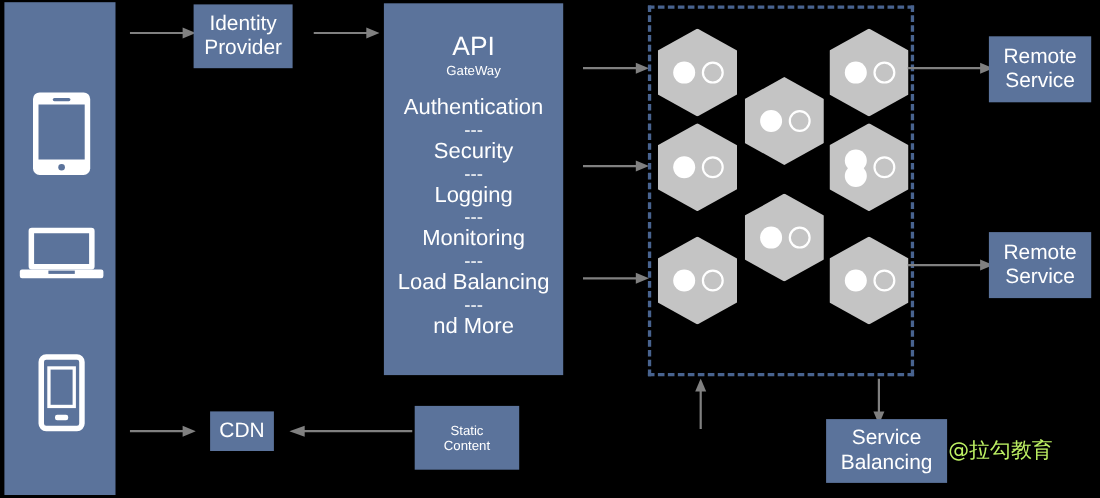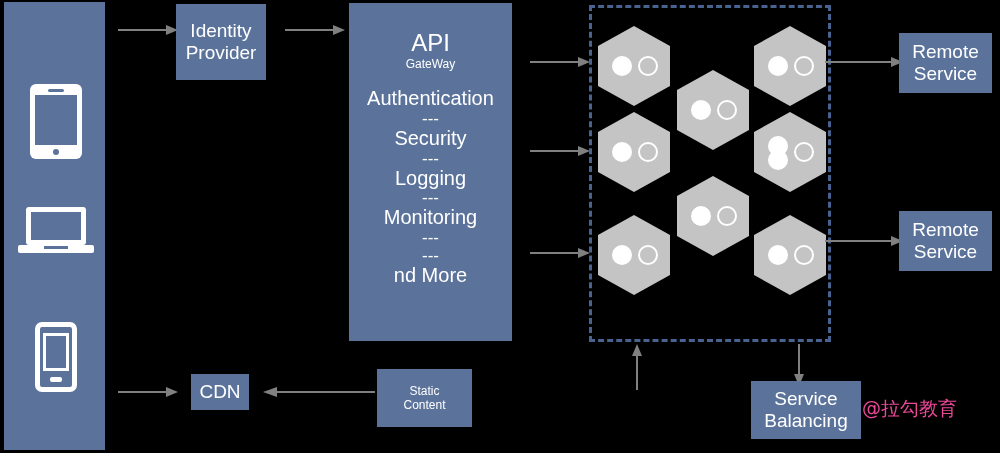--- a/index.html
+++ b/index.html
@@ -145,21 +145,21 @@
     position: absolute;
     border: 2px solid #ffffff;
     border-radius: 50%;
     box-sizing: border-box;
   }
 
   
   #watermark {
     position: absolute;
     left: 862px; top: 396px;
-    color: #ec4899;
+    color: #bef264;
     font-size: 19px;
     font-family: "DejaVu Sans", sans-serif;
     white-space: nowrap;
   }
 </style>
 </head>
 <body>
 
 <div id="canvas">
 
@@ -180,21 +180,21 @@
     </div>
   </div>
 
   <div class="arrow" style="left:118px; top:22px;">
     <svg width="60" height="16" viewBox="0 0 60 16">
       <line x1="0" y1="8" x2="50" y2="8" stroke="#808080" stroke-width="2"></line>
       <polygon points="60,8 48,3 48,13" fill="#808080"></polygon>
     </svg>
   </div>
 
-  <div class="box" style="left:176px; top:4px; width:90px; height:76px; font-size:19px;">
+  <div class="box" style="left:176px; top:4px; width:90px; height:58px; font-size:19px;">
     <span>Identity</span>
     <span>Provider</span>
   </div>
 
   <div class="arrow" style="left:285px; top:22px;">
     <svg width="60" height="16" viewBox="0 0 60 16">
       <line x1="0" y1="8" x2="50" y2="8" stroke="#808080" stroke-width="2"></line>
       <polygon points="60,8 48,3 48,13" fill="#808080"></polygon>
     </svg>
   </div>
@@ -204,20 +204,21 @@
     <span style="font-size:12px;">GateWay</span>
 
     <span style="font-size:20px; margin-top:16px;">Authentication</span>
     <span style="font-size:17px; margin-top:-2px;">---</span>
     <span style="font-size:20px; margin-top:-2px;">Security</span>
     <span style="font-size:17px; margin-top:-2px;">---</span>
     <span style="font-size:20px; margin-top:-2px;">Logging</span>
     <span style="font-size:17px; margin-top:-2px;">---</span>
     <span style="font-size:20px; margin-top:-2px;">Monitoring</span>
     <span style="font-size:17px; margin-top:-2px;">---</span>
+    <span style="font-size:20px; margin-top:-2px;">Load Balancing</span>
     <span style="font-size:17px; margin-top:-2px;">---</span>
     <span style="font-size:20px; margin-top:-2px;">nd More</span>
   </div>
 
   <div class="arrow" style="left:530px; top:54px;">
     <svg width="60" height="16" viewBox="0 0 60 16">
       <line x1="0" y1="8" x2="50" y2="8" stroke="#808080" stroke-width="2"></line>
       <polygon points="60,8 48,3 48,13" fill="#808080"></polygon>
     </svg>
   </div>

